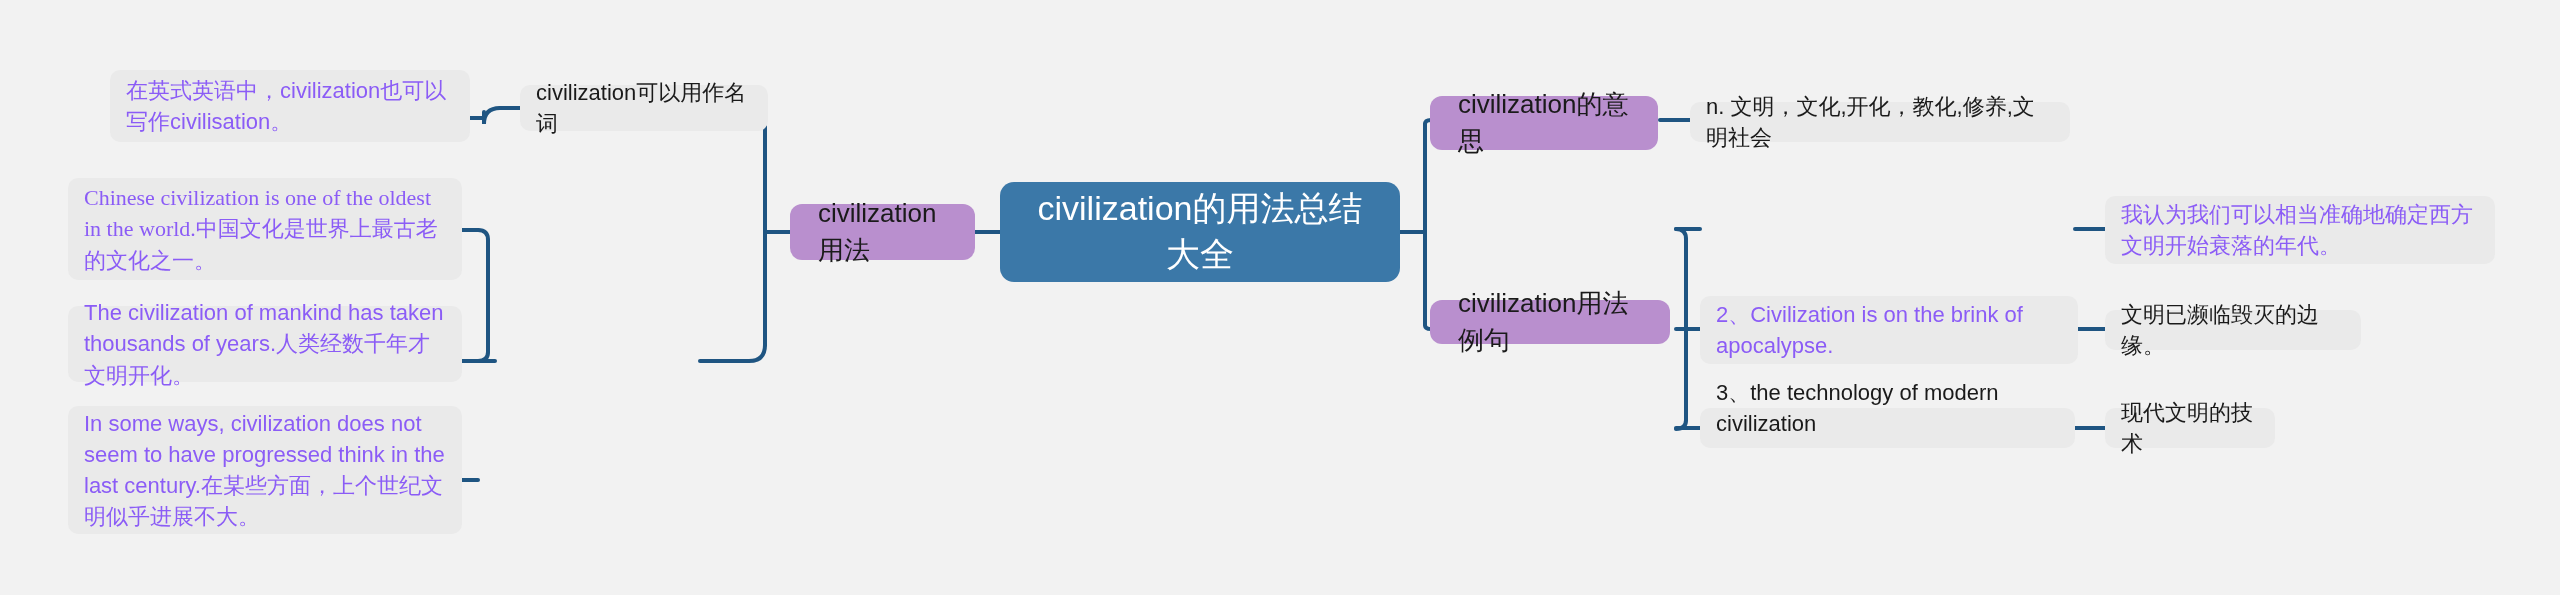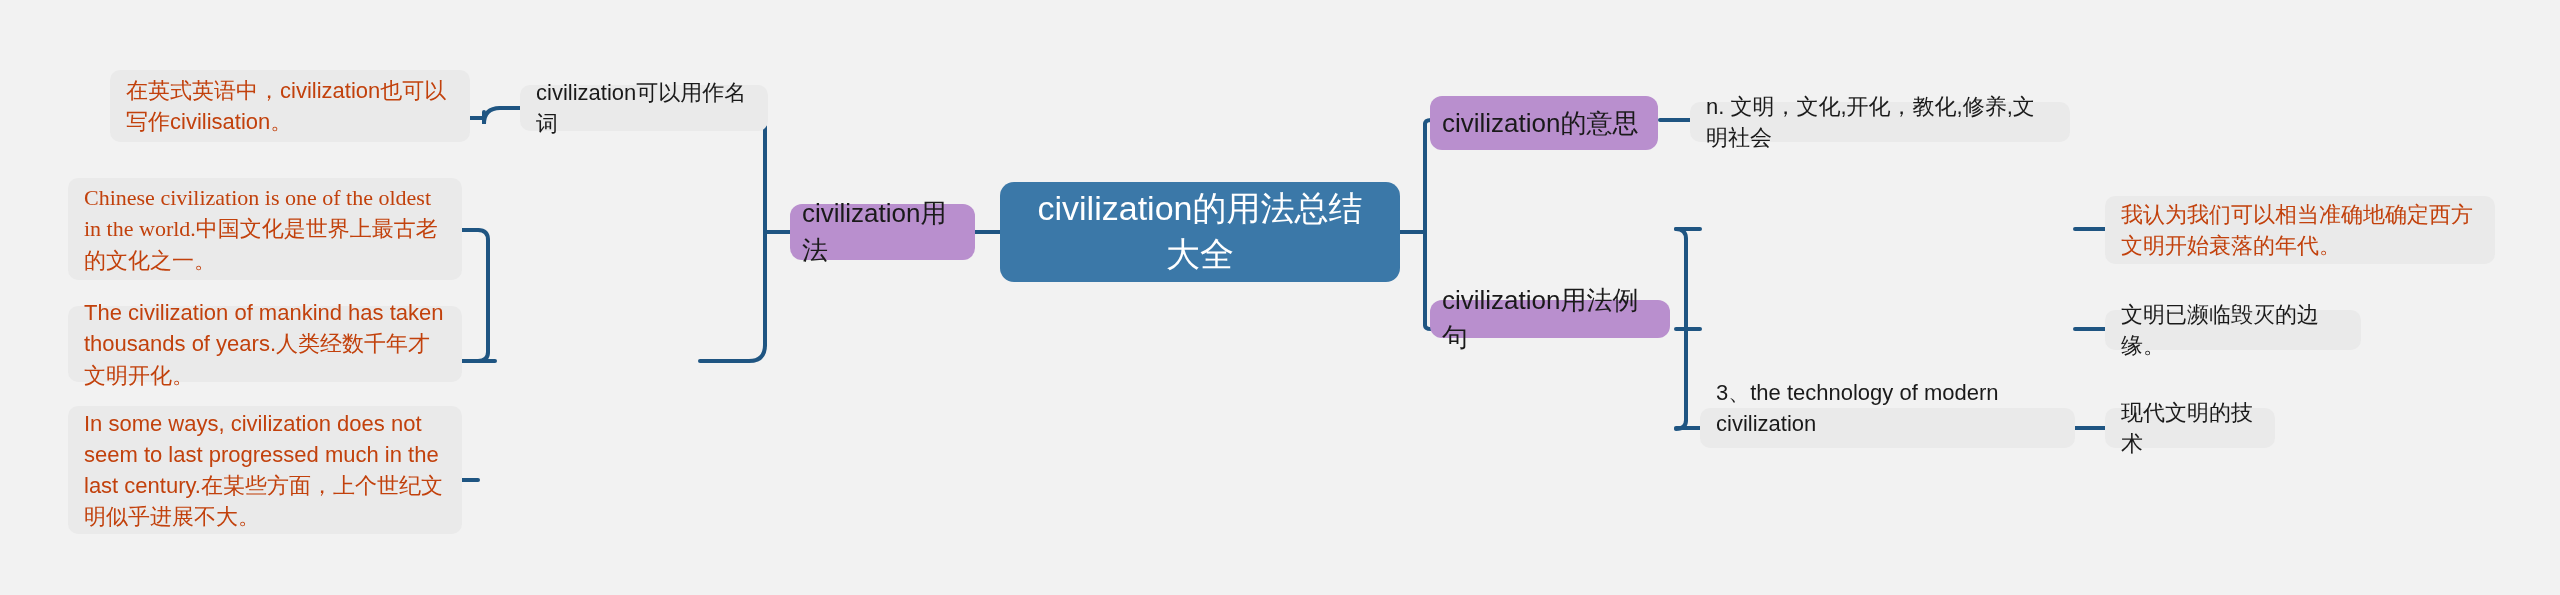--- a/index.html
+++ b/index.html
@@ -25,35 +25,35 @@
   }
   .node {
     position: absolute;
     display: flex;
     align-items: center;
     border-radius: 10px;
     line-height: 1.42;
   }
   .leaf {
     background: #eaeaea;
-    color: #c2410c;
+    color: #8b5cf6;
     font-size: 22px;
     padding: 10px 16px;
   }
   .leaf-sm {
     background: #eaeaea;
     color: #1a1a1a;
     font-size: 22px;
     padding: 9px 16px;
   }
   .branch {
     background: #b98fce;
     color: #1a1a1a;
     font-size: 26px;
-    padding: 12px 12px;
+    padding: 12px 28px;
     border-radius: 12px;
     justify-content: center;
   }
   .root {
     background: #3b78a8;
     color: #ffffff;
     font-size: 34px;
     padding: 18px 22px;
     border-radius: 14px;
     justify-content: center;
@@ -134,39 +134,42 @@
 
   <div class="node leaf" style="left:68px; top:178px; width:394px; height:102px;font-family:Liberation Serif, serif;">
     <span class="txt">Chinese civilization is one of the oldest in the world.中国文化是世界上最古老的文化之一。</span>
   </div>
 
   <div class="node leaf" style="left:68px; top:306px; width:394px; height:76px;">
     <span class="txt">The civilization of mankind has taken thousands of years.人类经数千年才文明开化。</span>
   </div>
 
   <div class="node leaf" style="left:68px; top:406px; width:394px; height:128px;">
-    <span class="txt">In some ways, civilization does not seem to last progressed much in the last century.在某些方面，上个世纪文明似乎进展不大。</span>
+    <span class="txt">In some ways, civilization does not seem to have progressed think in the last century.在某些方面，上个世纪文明似乎进展不大。</span>
   </div>
 
   <div class="node branch" style="left:1430px; top:96px; width:228px; height:54px;">
     <span class="txt">civilization的意思</span>
   </div>
 
   <div class="node leaf-sm" style="left:1690px; top:102px; width:380px; height:40px;">
     <span class="txt">n. 文明，文化,开化，教化,修养,文明社会</span>
   </div>
 
-  <div class="node branch" style="left:1430px; top:300px; width:240px; height:38px;">
+  <div class="node branch" style="left:1430px; top:300px; width:240px; height:44px;">
     <span class="txt">civilization用法例句</span>
   </div>
 
   <div class="node leaf" style="left:2105px; top:196px; width:390px; height:68px;">
     <span class="txt">我认为我们可以相当准确地确定西方文明开始衰落的年代。</span>
   </div>
 
+  <div class="node leaf" style="left:1700px; top:296px; width:378px; height:68px;">
+    <span class="txt">2、Civilization is on the brink of apocalypse.</span>
+  </div>
   <div class="node leaf-sm" style="left:2105px; top:310px; width:256px; height:40px;">
     <span class="txt">文明已濒临毁灭的边缘。</span>
   </div>
 
   <div class="node leaf-sm" style="left:1700px; top:408px; width:375px; height:40px;align-items:flex-end;">
     <span class="txt">3、the technology of modern civilization</span>
   </div>
   <div class="node leaf-sm" style="left:2105px; top:408px; width:170px; height:40px;">
     <span class="txt">现代文明的技术</span>
   </div>

